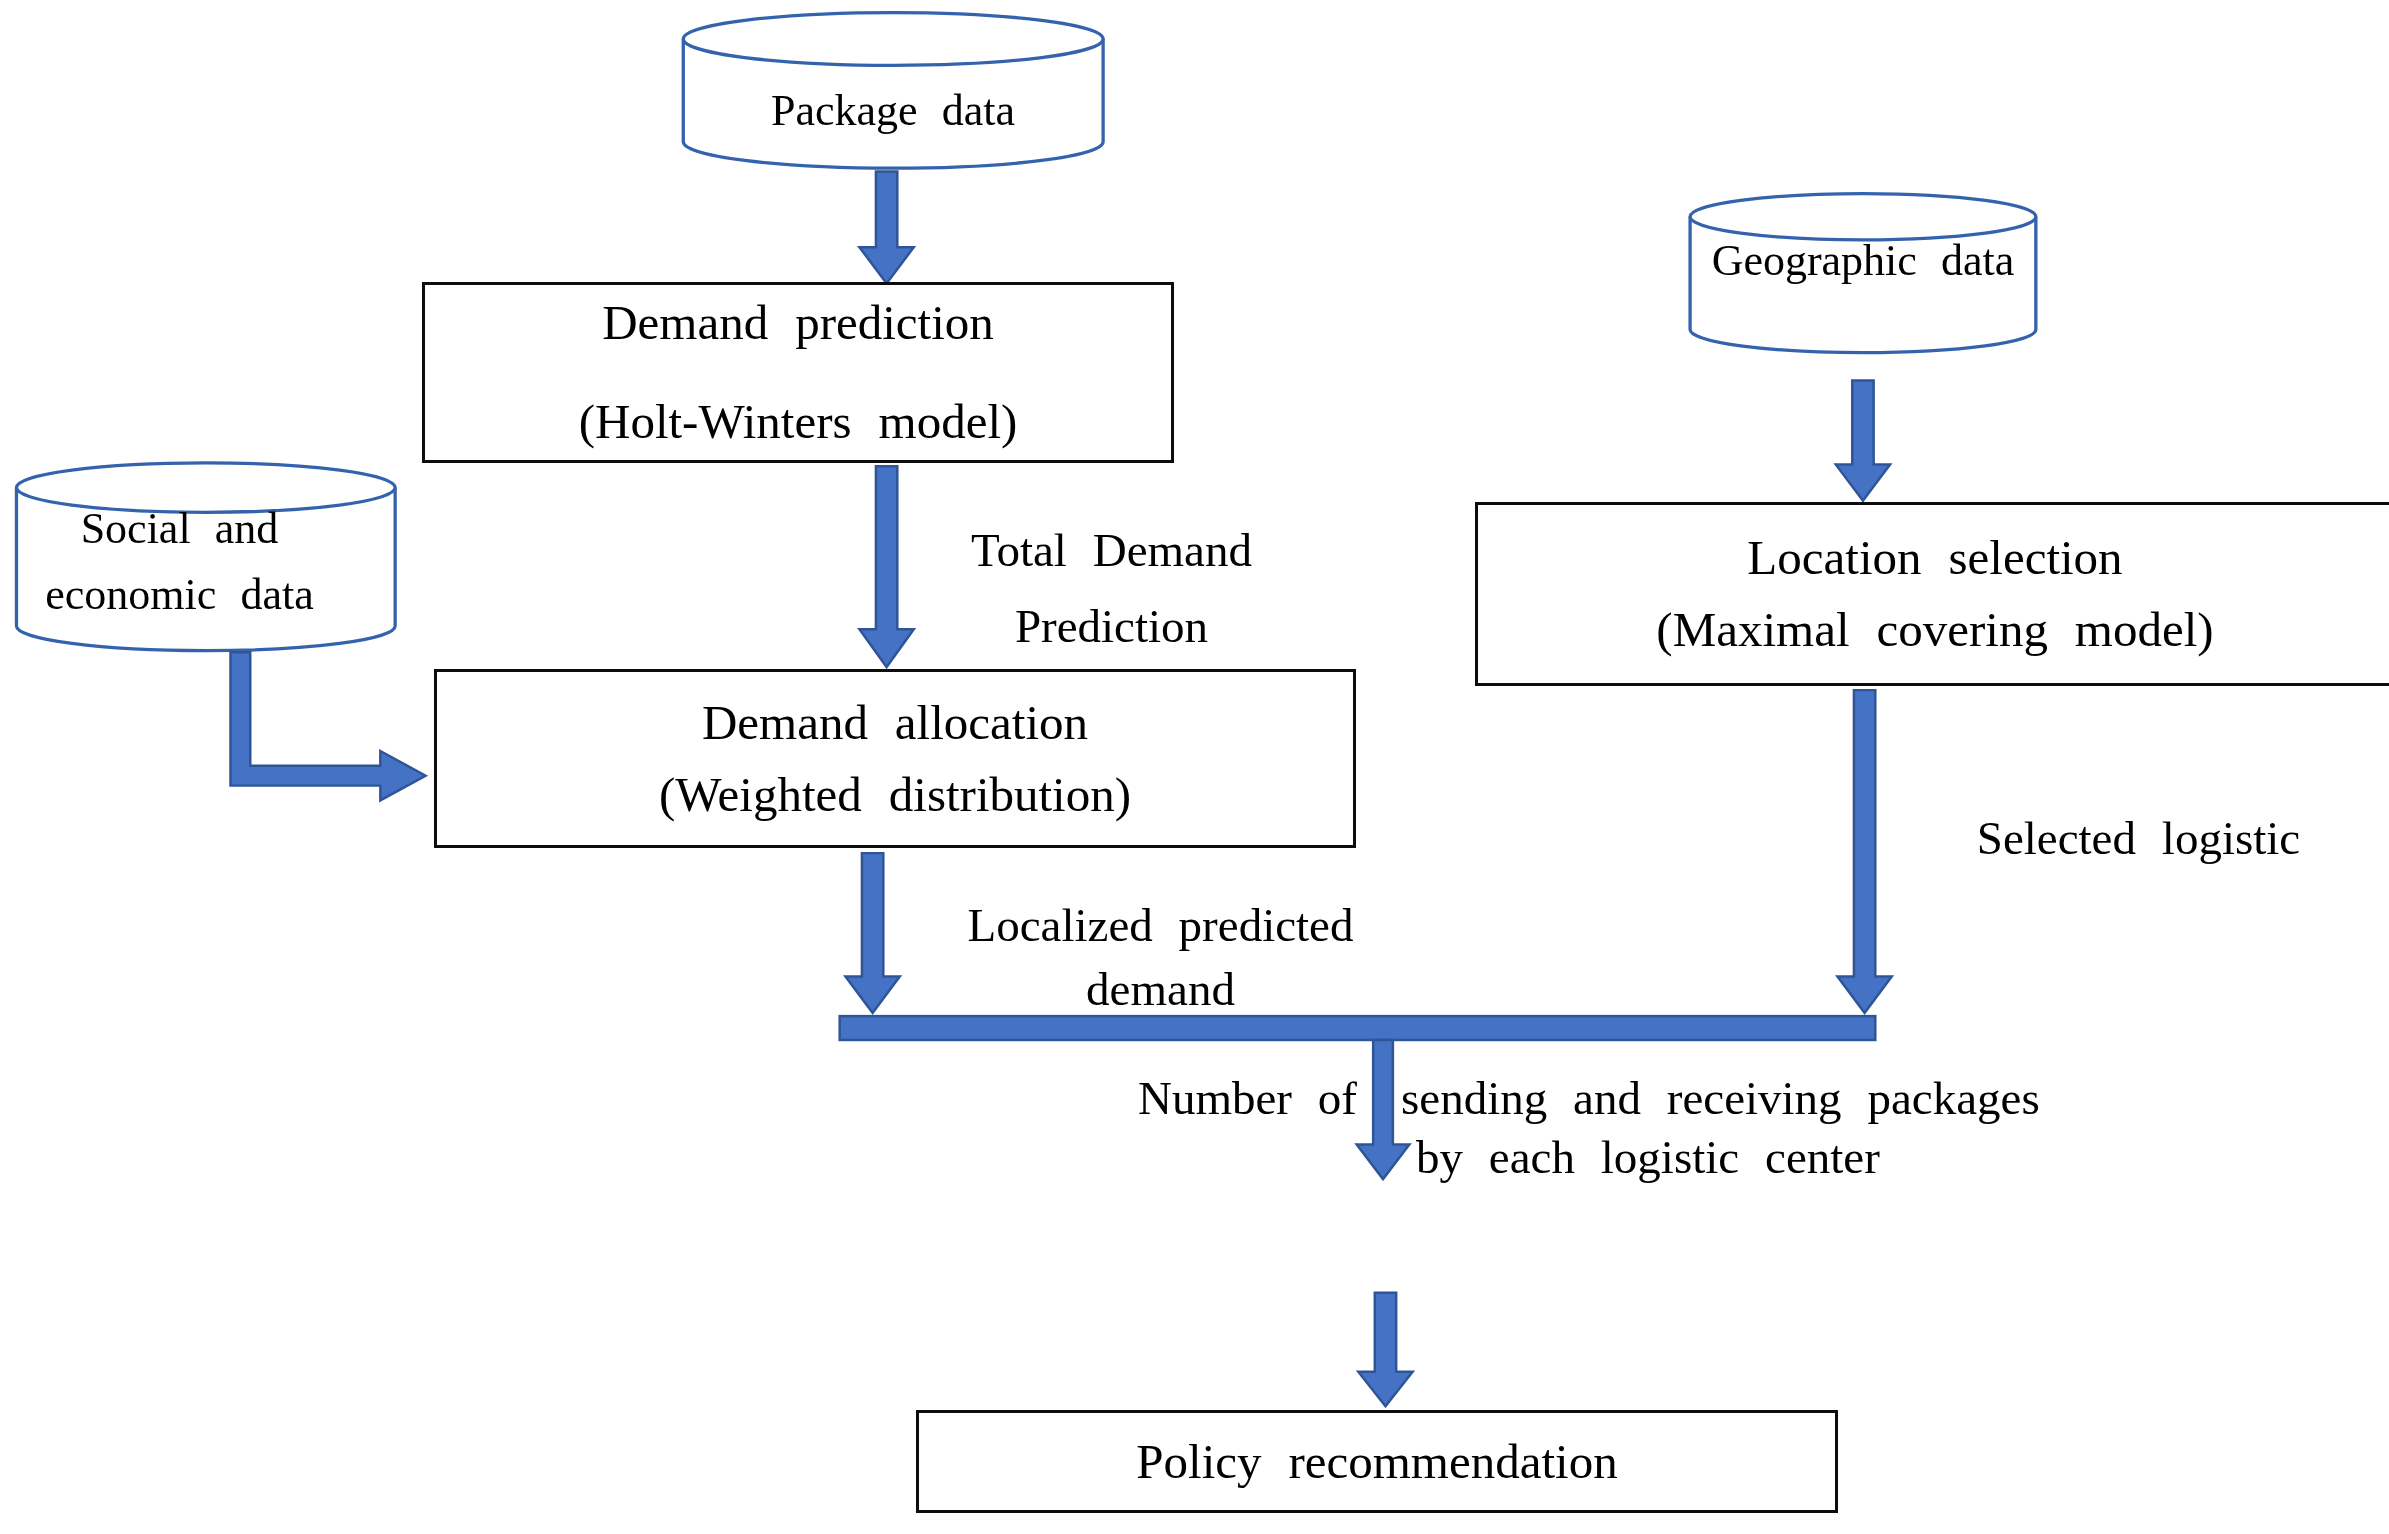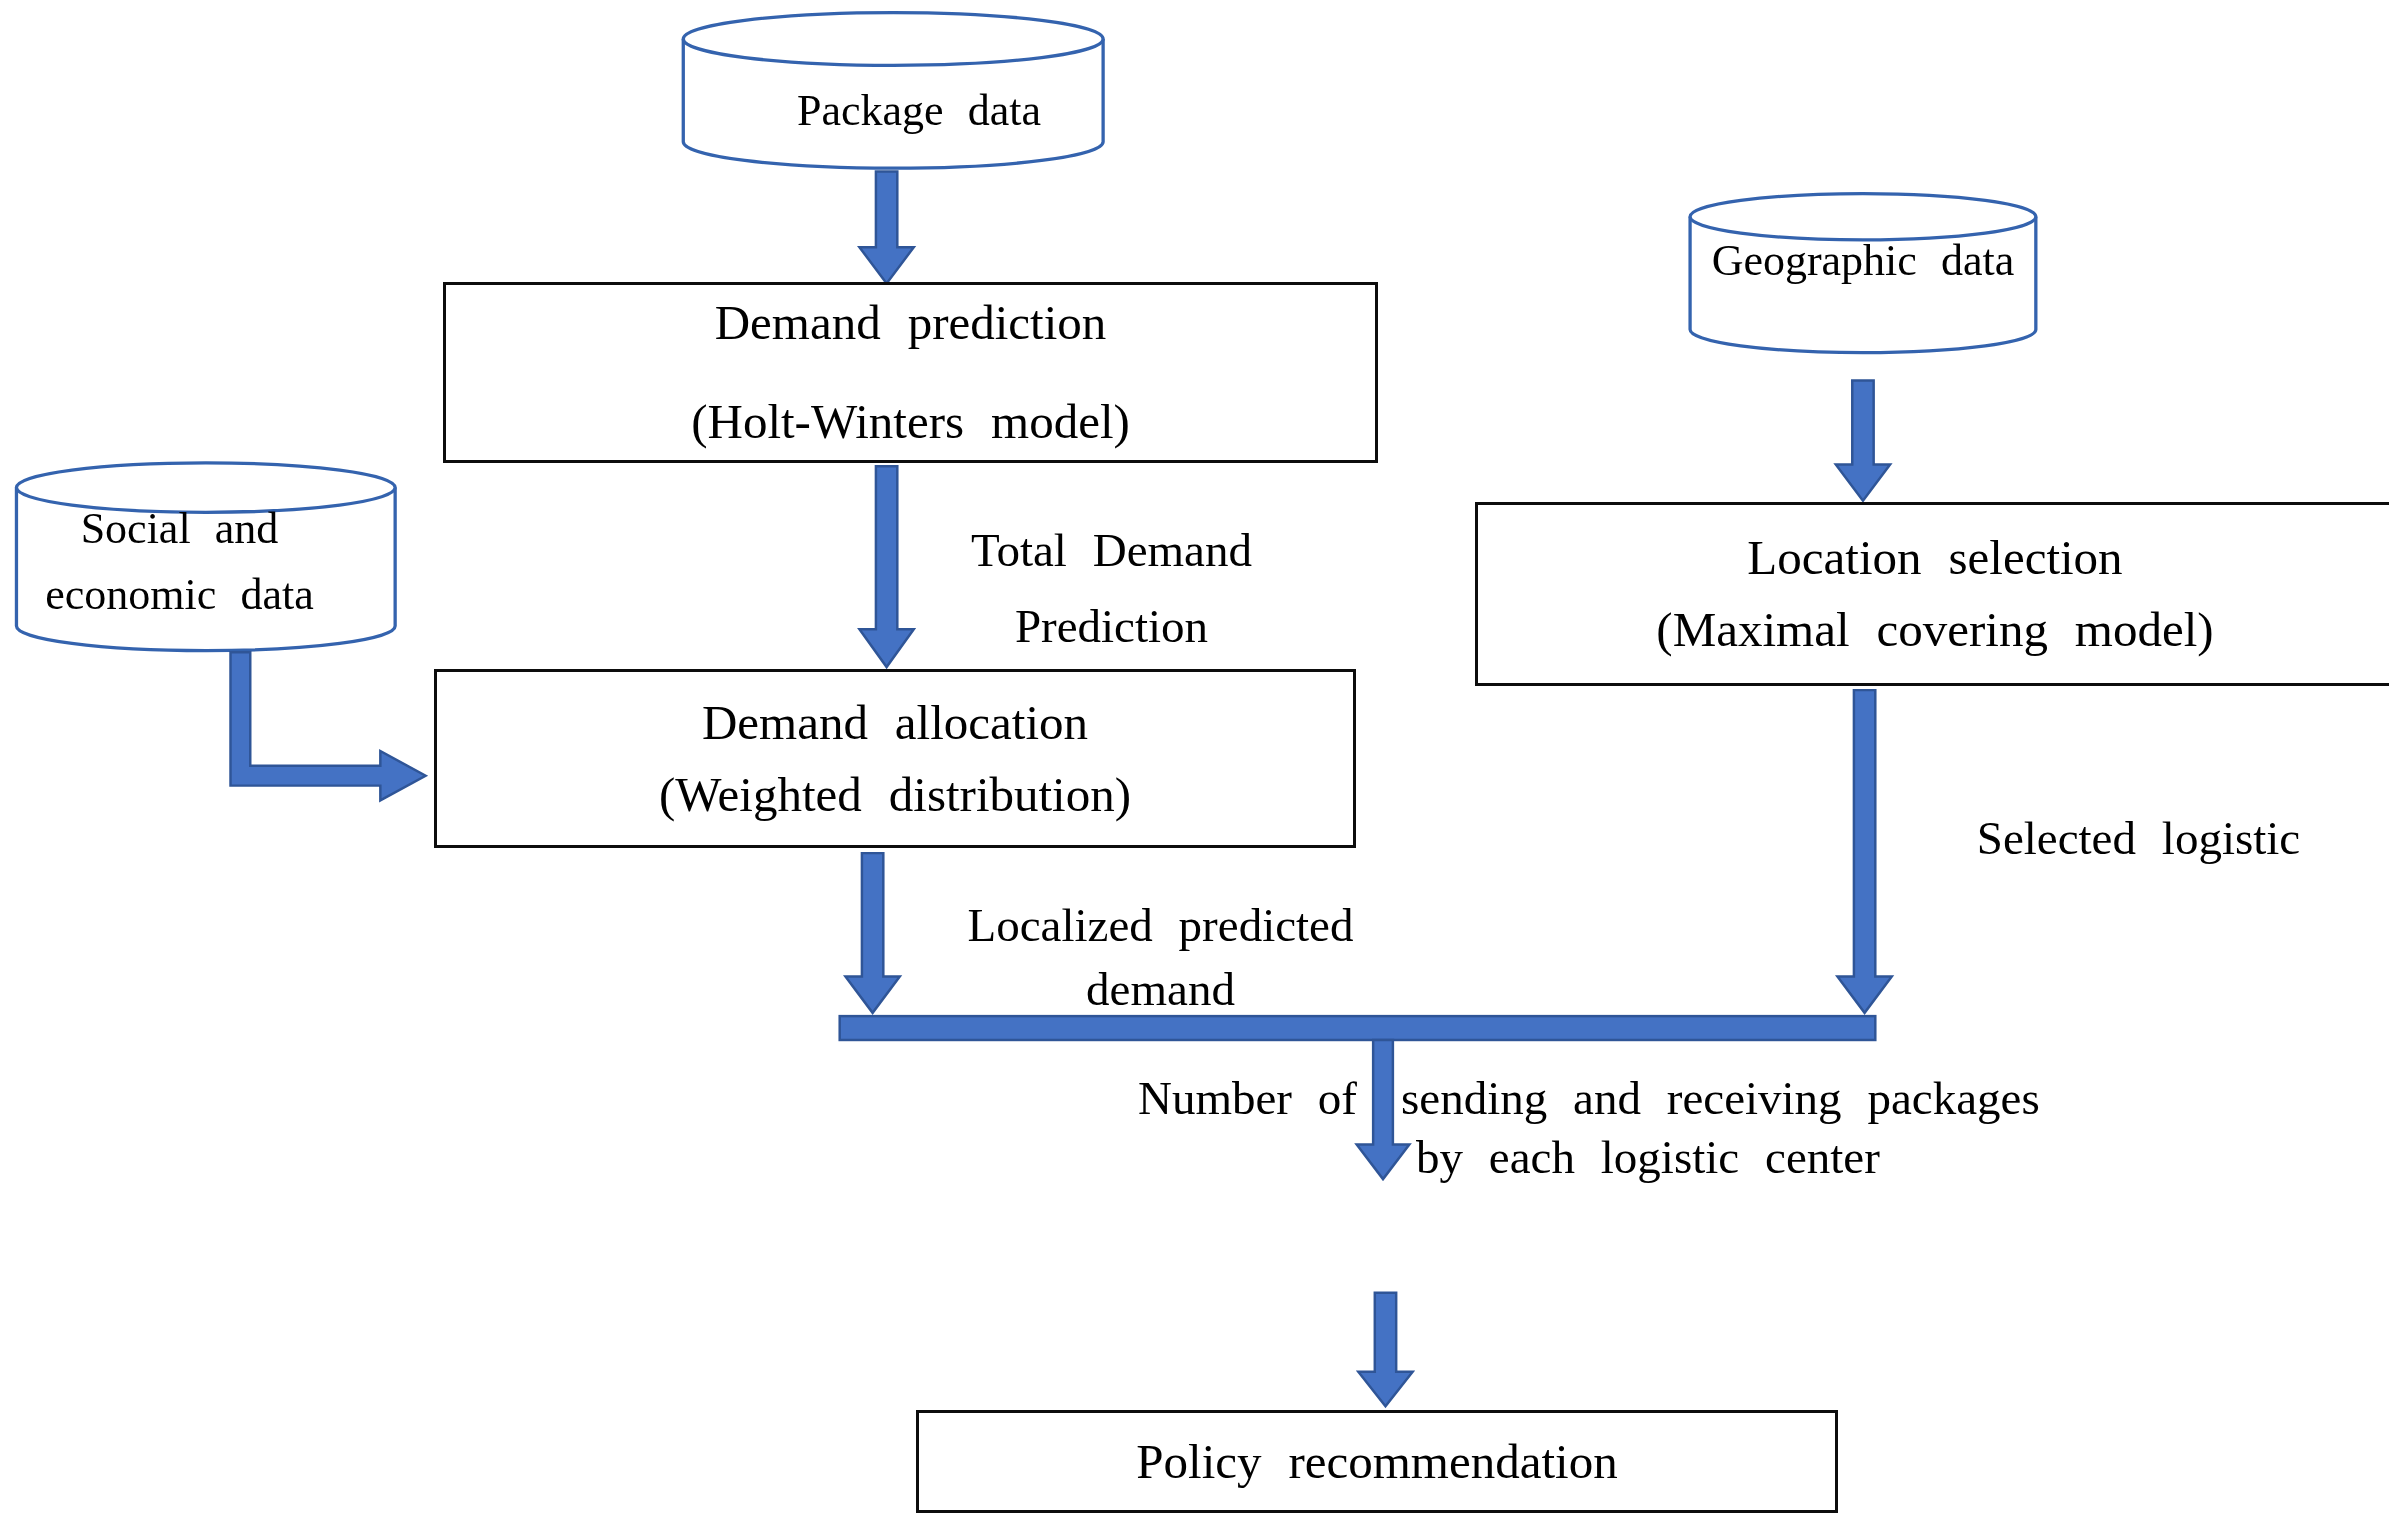--- a/index.html
+++ b/index.html
@@ -60,30 +60,30 @@
       <polygon points="1047,1036 1073,1036 1073,1186 1093,1186 1060,1230 1027,1186 1047,1186"></polygon>
       <polygon points="2250,462 2276,462 2276,564 2296,564 2263,608 2230,564 2250,564"></polygon>
       <polygon points="2252,838 2278,838 2278,1186 2298,1186 2265,1230 2232,1186 2252,1186"></polygon>
       <polygon points="280,792 304,792 304,930 462,930 462,912 517,942 462,972 462,954 280,954"></polygon>
       <rect x="1020" y="1234" width="1258" height="29"></rect>
       <polygon points="1668,1263 1692,1263 1692,1390 1712,1390 1680,1432 1648,1390 1668,1390"></polygon>
       <polygon points="1670,1570 1696,1570 1696,1666 1716,1666 1683,1708 1650,1666 1670,1666"></polygon>
     </g>
   </svg>
 
-  <div class="cyl-label" style="left:683px;top:78px;width:420px;padding-left:26px;">Package data</div>
+  <div class="cyl-label" style="left:683px;top:78px;width:420px;">Package data</div>
 
   <div class="cyl-label" style="left:16.5px;top:496px;width:326px;">
     <div>Social and</div>
     <div>economic data</div>
   </div>
 
   <div class="cyl-label" style="left:1690px;top:228px;width:346px;">Geographic data</div>
 
-  <div class="node" style="left:443px;top:282px;width:935px;height:181px;gap:27px;">
+  <div class="node" style="left:422px;top:282px;width:752px;height:181px;gap:27px;">
     <div class="t">Demand prediction</div>
     <div class="t">(Holt-Winters model)</div>
   </div>
 
   <div class="node" style="left:434px;top:669px;width:922px;height:179px;">
     <div class="t">Demand allocation</div>
     <div class="t">(Weighted distribution)</div>
   </div>
 
   <div class="node" style="left:1452px;top:502px;width:920px;height:184px;margin-left:23px;">

